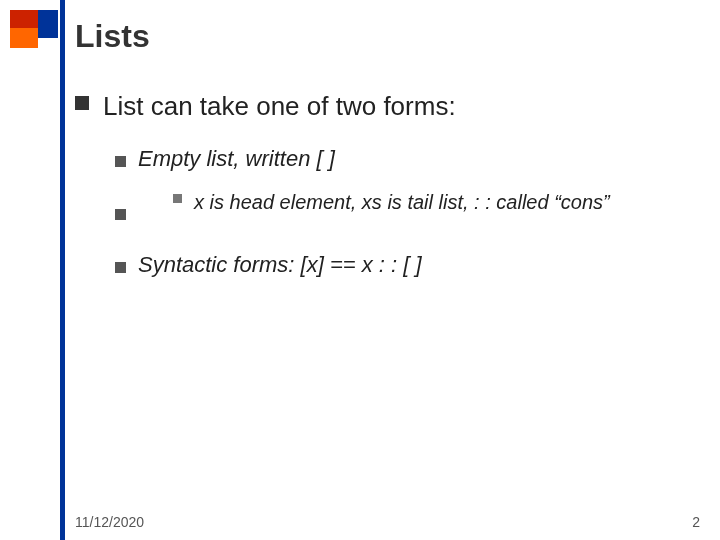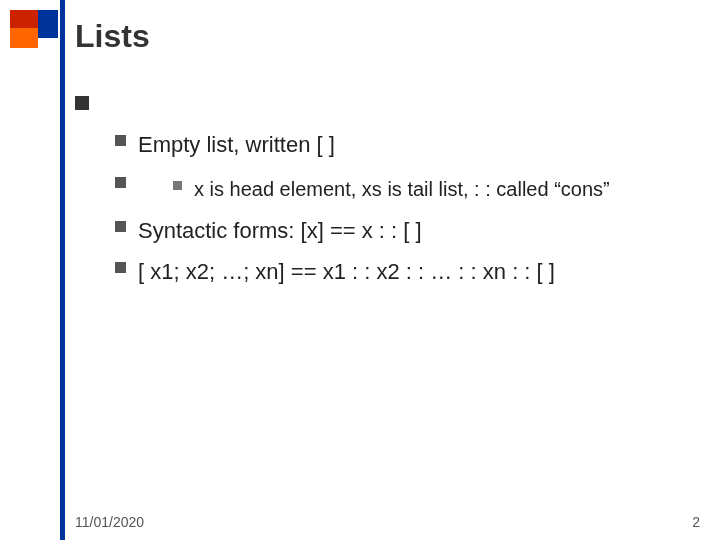--- a/index.html
+++ b/index.html
@@ -112,22 +112,23 @@
       line-height: 1.3;
     }
 
     
     .sub-bullets {
       margin-left: 40px;
     }
 
     .sub-bullet {
       display: flex;
-      align-items: flex-start;
+      align-items: center;
       margin-bottom: 12px;
+      font-style: italic;
     }
 
     .sub-bullet-square {
       width: 11px;
       height: 11px;
       background: #555555;
       margin-top: 5px;
       margin-right: 12px;
       flex-shrink: 0;
     }
@@ -140,21 +141,21 @@
 
     
     .subsub-bullets {
       margin-left: 35px;
       margin-top: 4px;
     }
 
     .subsub-bullet {
       display: flex;
       align-items: flex-start;
-      margin-bottom: 1px;
+      margin-bottom: 22px;
     }
 
     .subsub-bullet-square {
       width: 9px;
       height: 9px;
       background: #777777;
       margin-top: 5px;
       margin-right: 12px;
       flex-shrink: 0;
     }
@@ -189,20 +190,21 @@
   </div>
 
   <div class="vertical-bar"></div>
 
   <div class="title">Lists</div>
 
   <div class="content">
 
     <div class="main-bullet">
       <div class="bullet-square"></div>
+      <span class="main-bullet-text">List can take one of two forms:</span>
     </div>
 
     <div class="sub-bullets">
 
       <div class="sub-bullet">
         <div class="sub-bullet-square"></div>
         <span class="sub-bullet-text">Empty list, written [ ]</span>
       </div>
 
       <div class="sub-bullet">
@@ -216,26 +218,22 @@
             </div>
           </div>
         </div>
       </div>
 
       <div class="sub-bullet">
         <div class="sub-bullet-square"></div>
         <span class="sub-bullet-text">Syntactic forms: [x] == x : : [ ]</span>
       </div>
 
-      <div class="sub-bullet">
-        <div class="sub-bullet-square"></div>
-        <span class="sub-bullet-text">[ x1; x2; …; xn] == x1 : : x2 : : …  : : xn : : [ ]</span>
-      </div>
 
     </div>
   </div>
 
   <div class="footer">
-    <span>11/01/2020</span>
+    <span>11/12/2020</span>
     <span>2</span>
   </div>
 
 </div>
 
 </body></html>

